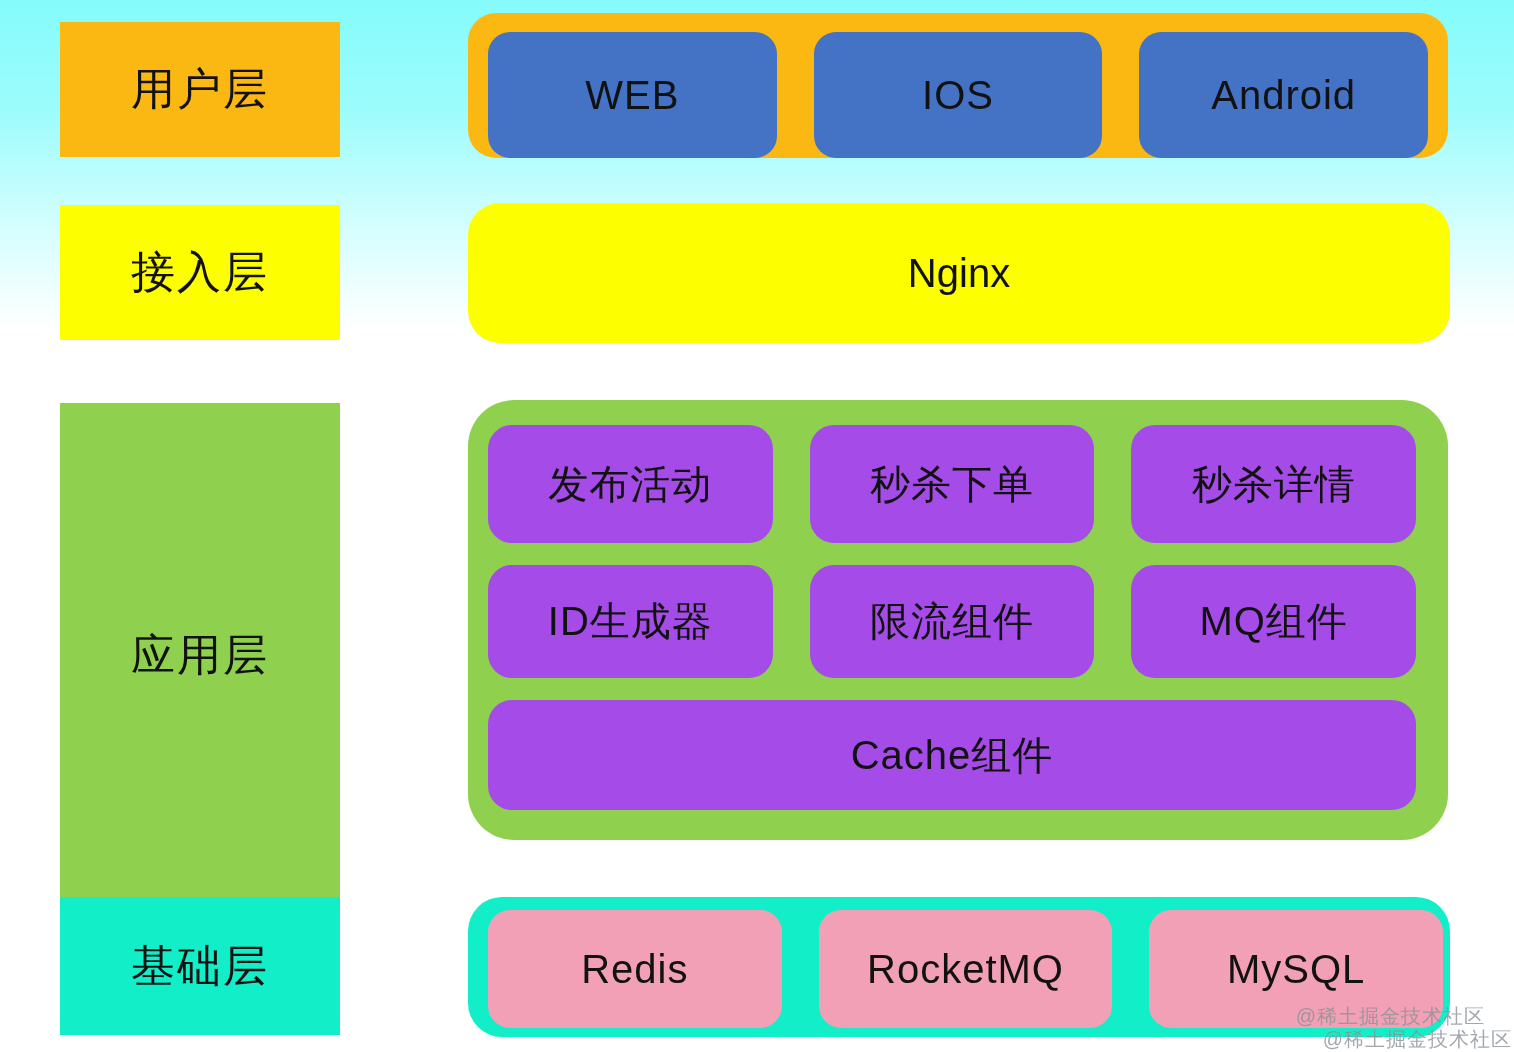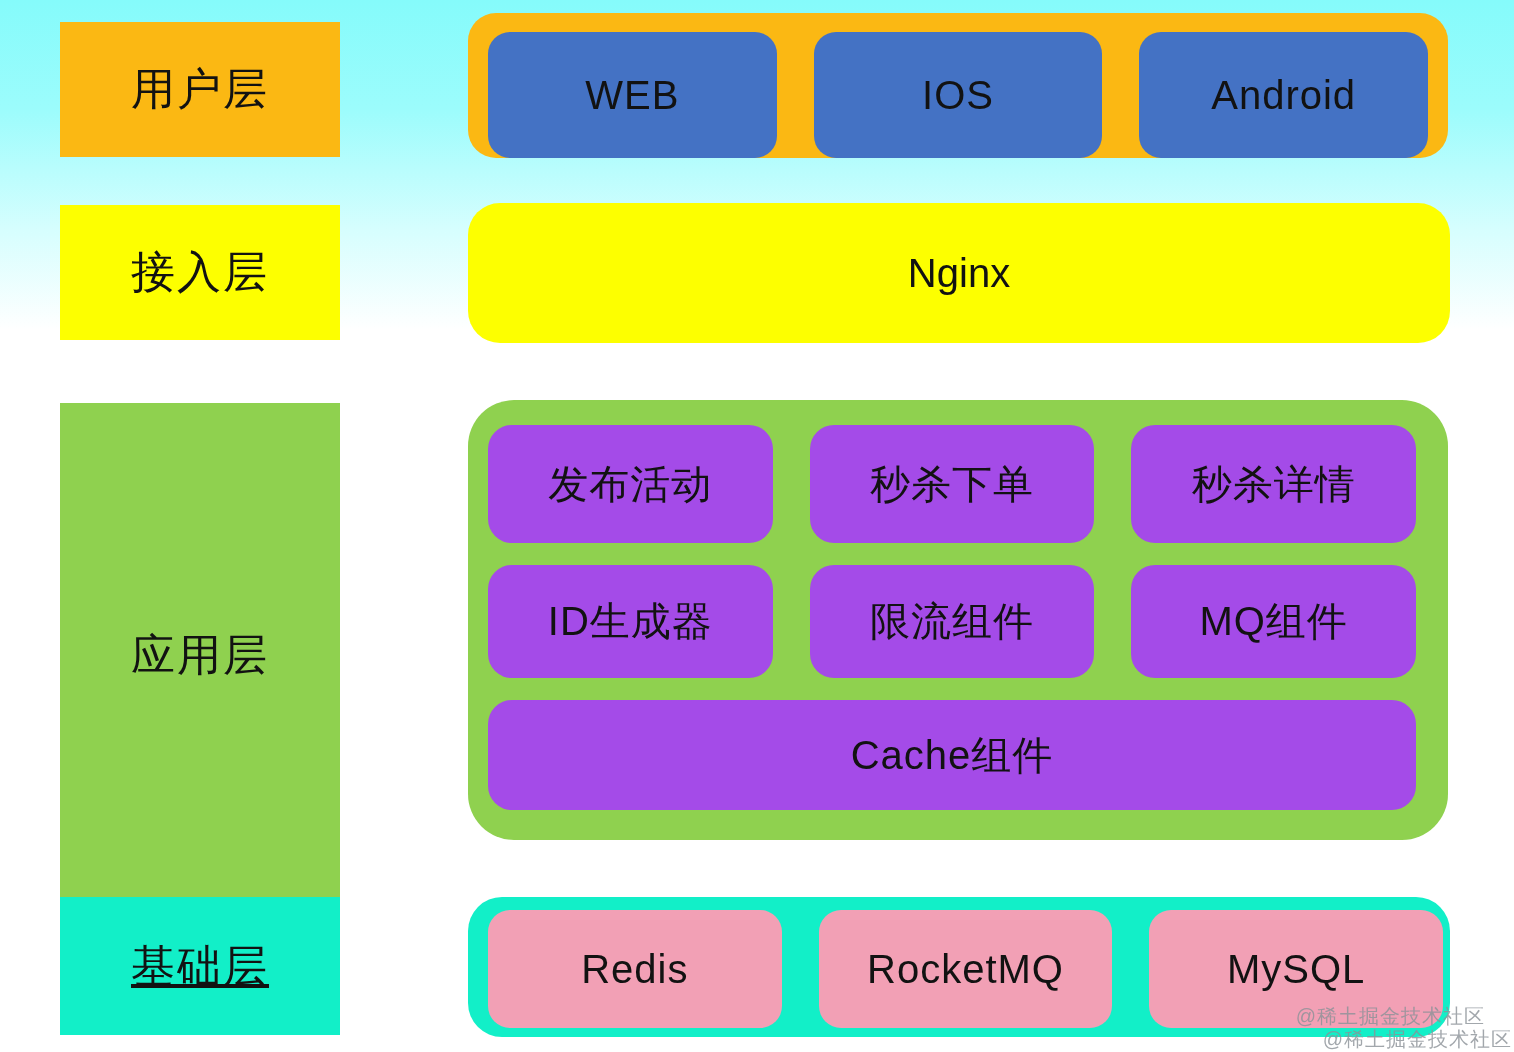--- a/index.html
+++ b/index.html
@@ -29,21 +29,21 @@
   
   .label-box{
     position:absolute;
     left:60px;width:280px;
     display:flex;align-items:center;justify-content:center;
     font-size:44px;letter-spacing:2px;
   }
   .label-user{top:22px;height:135px;background:var(--orange);}
   .label-access{top:205px;height:135px;background:var(--yellow);}
   .label-app{top:403px;height:505px;background:var(--green);}
-  .label-infra{top:897px;height:138px;background:var(--turquoise);text-decoration:underline;}
+  .label-infra{top:897px;height:138px;background:var(--turquoise);}
 
   
   .container{position:absolute;left:468px;}
   .cont-user{
     top:13px;width:980px;height:145px;border-radius:28px;
     background:var(--orange);
     display:flex;gap:37px;padding:19px 20px 0 20px;
   }
   .cont-access{
     top:203px;width:982px;height:140px;border-radius:32px;

